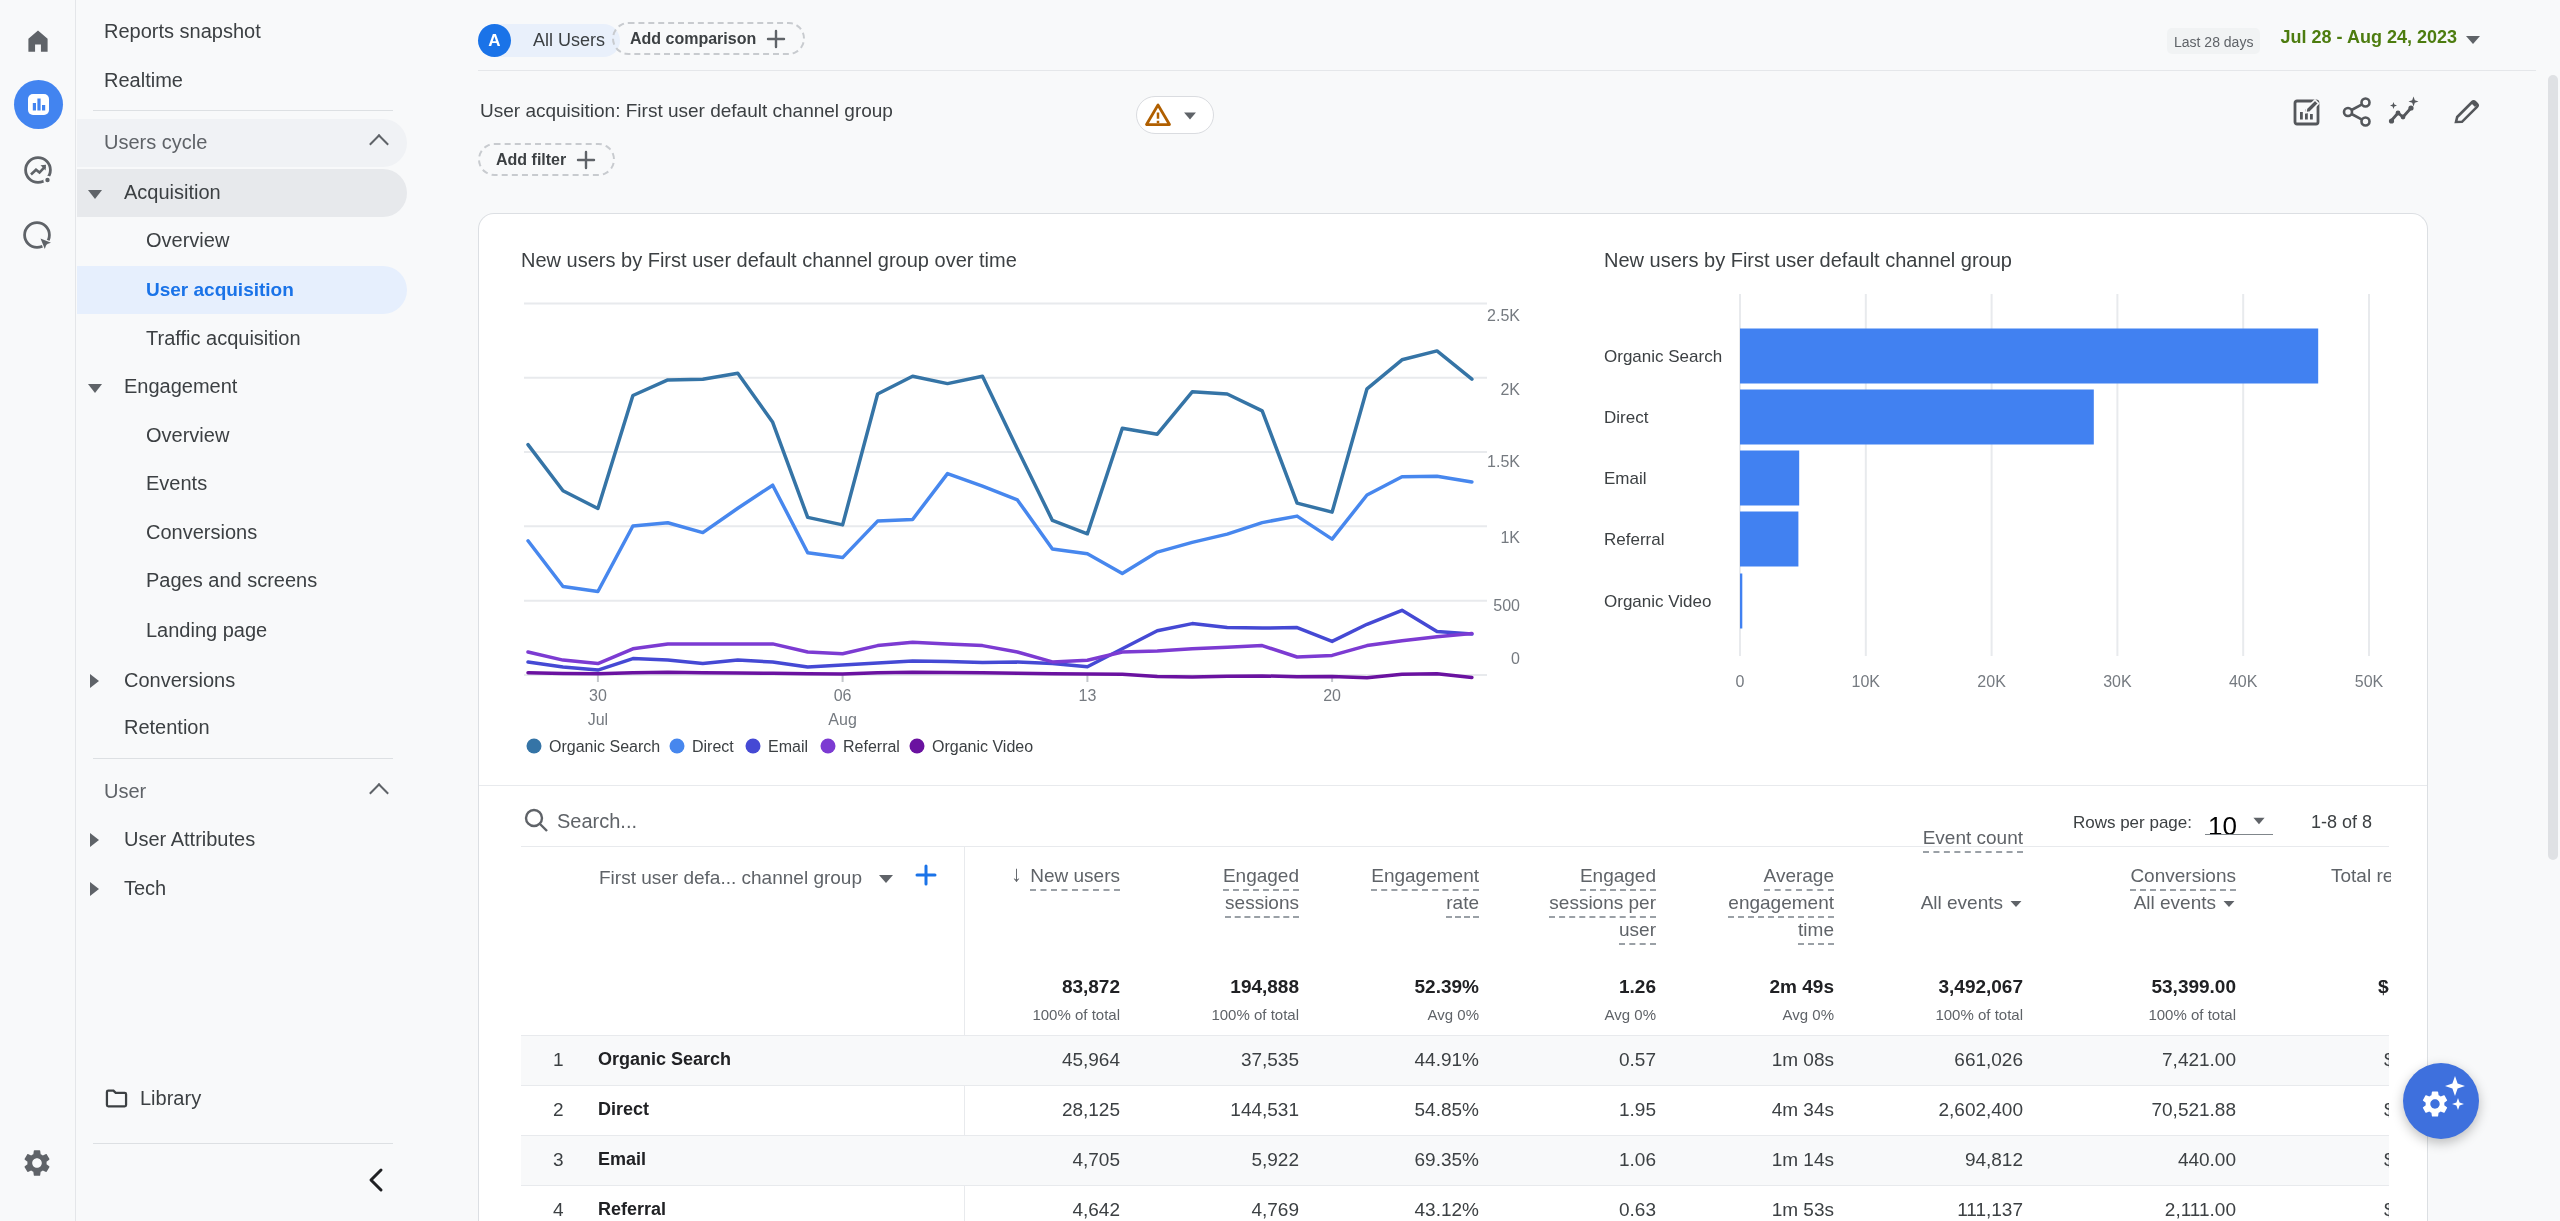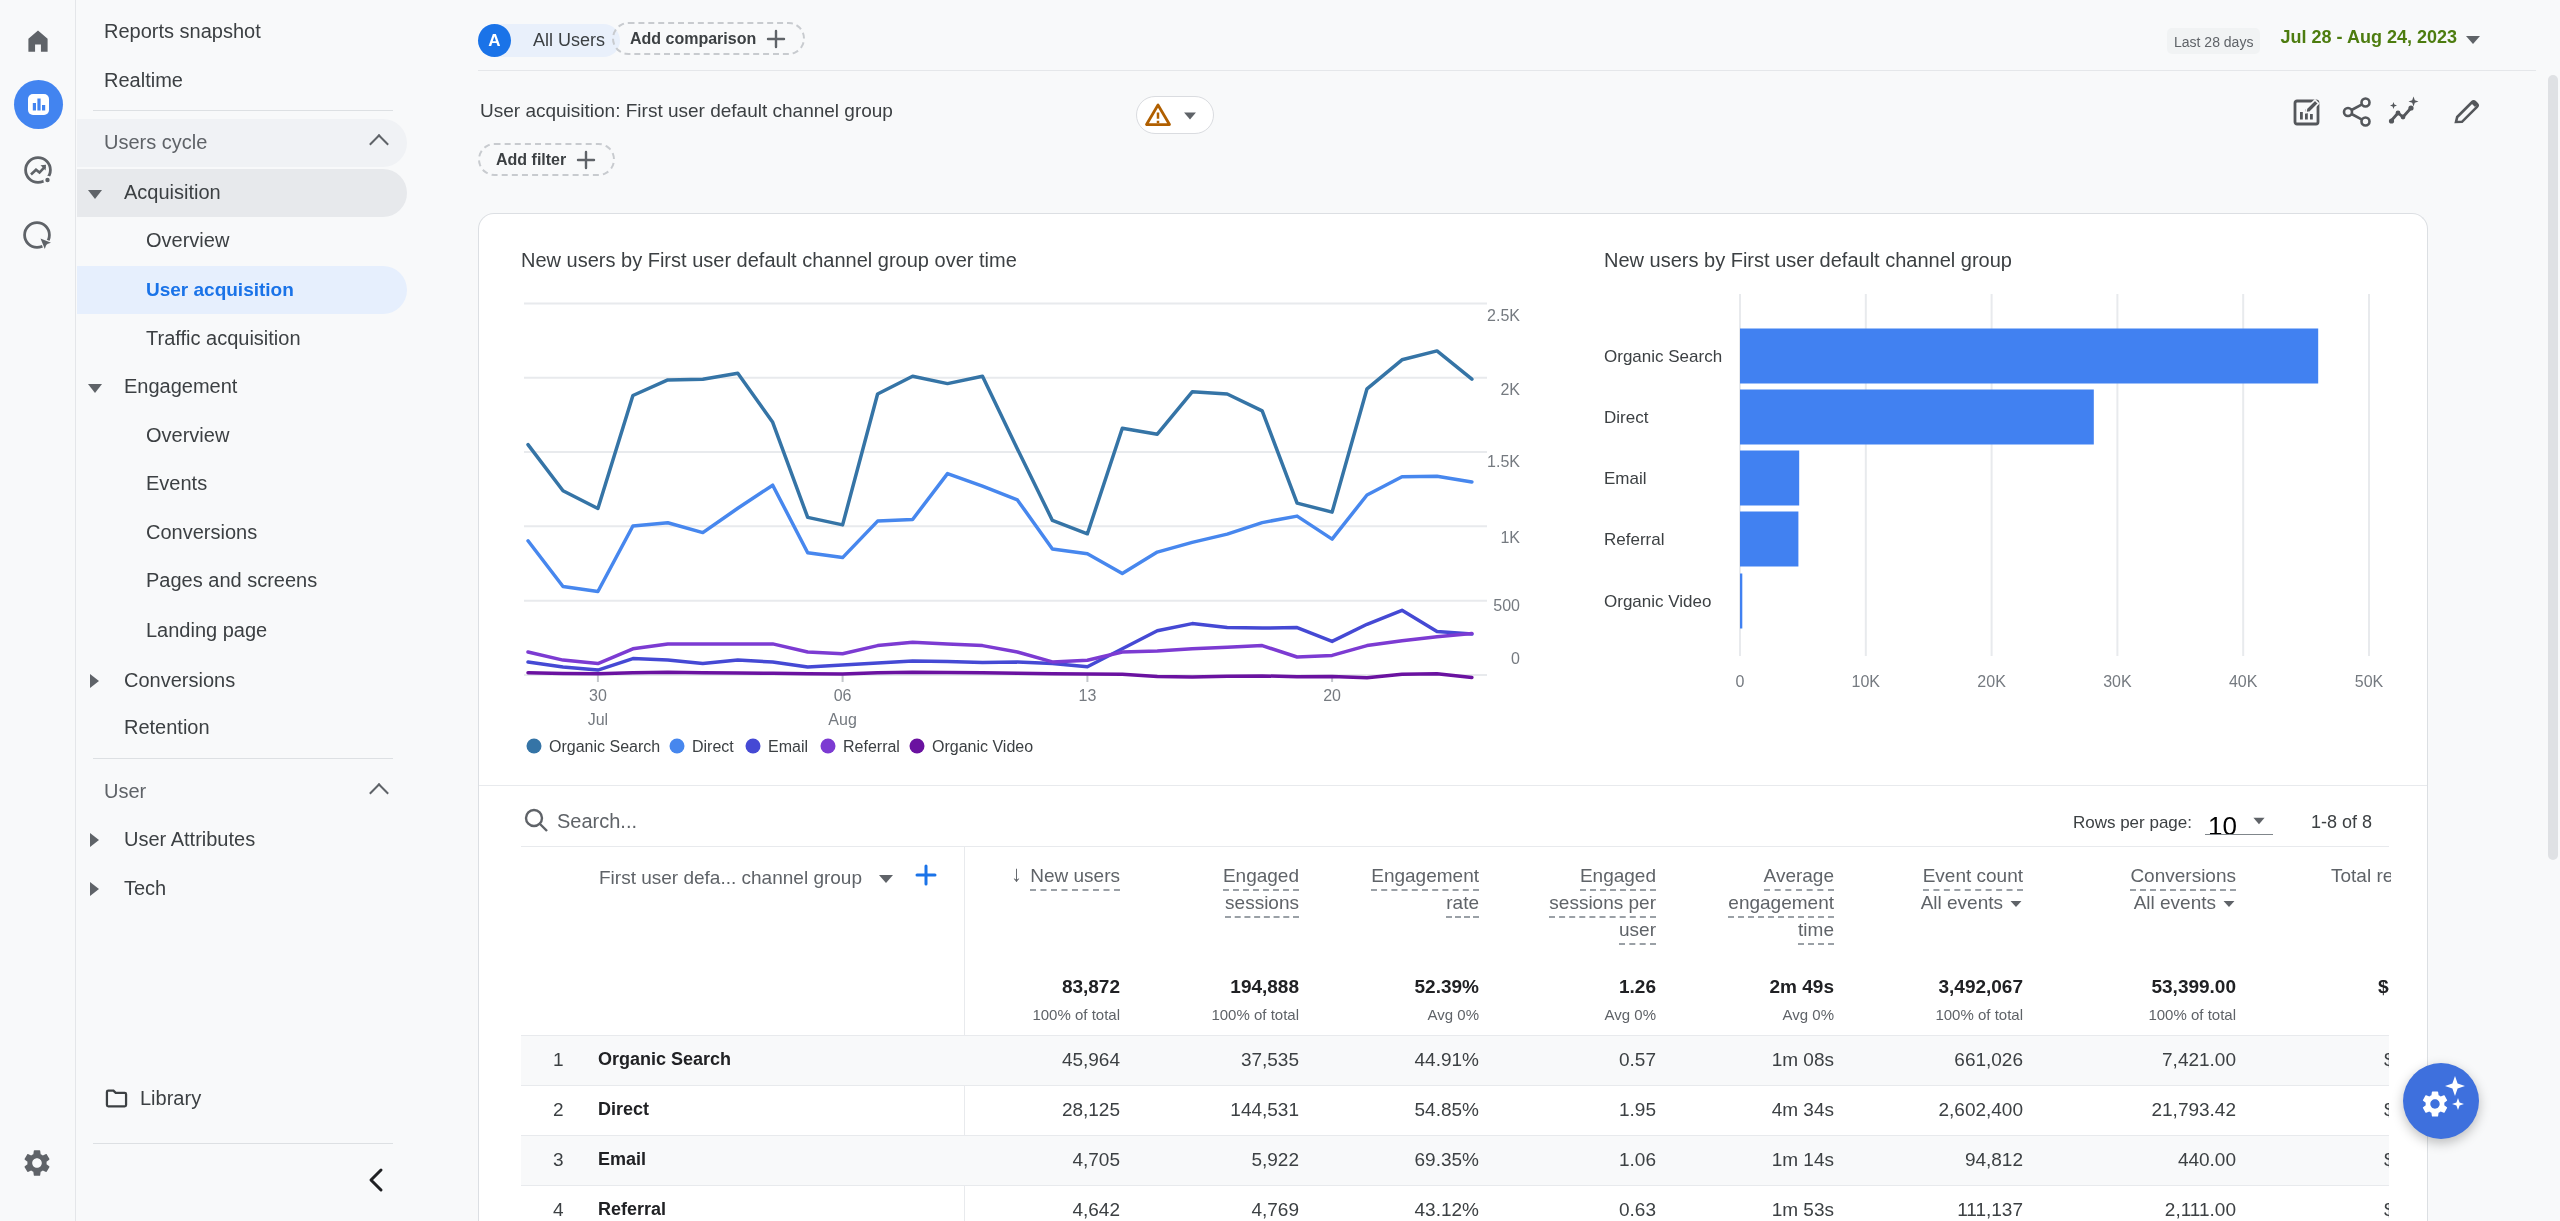--- a/index.html
+++ b/index.html
@@ -235,21 +235,21 @@
 <div class="mh" style="right:1128px;top:650px"><span class="du">Engaged</span></div>
 <div class="mh" style="right:1128px;top:677px"><span class="du">sessions</span></div>
 <div class="mh" style="right:948px;top:650px"><span class="du">Engagement</span></div>
 <div class="mh" style="right:948px;top:677px"><span class="du">rate</span></div>
 <div class="mh" style="right:771px;top:650px"><span class="du">Engaged</span></div>
 <div class="mh" style="right:771px;top:677px"><span class="du">sessions per</span></div>
 <div class="mh" style="right:771px;top:704px"><span class="du">user</span></div>
 <div class="mh" style="right:593px;top:650px"><span class="du">Average</span></div>
 <div class="mh" style="right:593px;top:677px"><span class="du">engagement</span></div>
 <div class="mh" style="right:593px;top:704px"><span class="du">time</span></div>
-<div class="mh" style="right:404px;top:650px"><span class="du">Event count</span></div>
+<div class="mh" style="right:404px;top:612px"><span class="du">Event count</span></div>
 <div class="mh" style="right:424px;top:677px">All events</div>
       <span class="caret" style="right:404px;top:686px;transform:scale(.78)"></span>
 <div class="mh" style="right:191px;top:650px"><span class="du">Conversions</span></div>
 <div class="mh" style="right:211px;top:677px">All events</div>
       <span class="caret" style="right:191px;top:686px;transform:scale(.78)"></span>
 <div class="mh" style="left:1852px;top:650px;width:60px;overflow:hidden;white-space:nowrap;text-align:left"><span class="du">Total revenue</span></div>
 
     <div class="tv" style="right:1307px;top:762px">83,872</div>
 <div class="ts" style="right:1307px;top:792px">100% of total</div>
 <div class="tv" style="right:1128px;top:762px">194,888</div>
@@ -280,21 +280,21 @@
 <div class="rv" style="left:1905px;top:835px;width:5px;overflow:hidden;text-align:left">$13,1</div>
 <div style="position:absolute;left:42px;top:921px;width:1868px;height:1px;background:#e8eaed"></div>
 <div class="rn" style="top:885px">2</div>
 <div class="dim" style="top:885px">Direct</div>
 <div class="rv" style="right:1307px;top:885px">28,125</div>
 <div class="rv" style="right:1128px;top:885px">144,531</div>
 <div class="rv" style="right:948px;top:885px">54.85%</div>
 <div class="rv" style="right:771px;top:885px">1.95</div>
 <div class="rv" style="right:593px;top:885px">4m 34s</div>
 <div class="rv" style="right:404px;top:885px">2,602,400</div>
-<div class="rv" style="right:191px;top:885px">21,793.42</div>
+<div class="rv" style="right:191px;top:885px">70,521.88</div>
 <div class="rv" style="left:1905px;top:885px;width:5px;overflow:hidden;text-align:left">$31,1</div>
 <div style="position:absolute;left:42px;top:922px;width:1868px;height:50px;background:#f8f9fa"></div>
 <div style="position:absolute;left:42px;top:971px;width:1868px;height:1px;background:#e8eaed"></div>
 <div class="rn" style="top:935px">3</div>
 <div class="dim" style="top:935px">Email</div>
 <div class="rv" style="right:1307px;top:935px">4,705</div>
 <div class="rv" style="right:1128px;top:935px">5,922</div>
 <div class="rv" style="right:948px;top:935px">69.35%</div>
 <div class="rv" style="right:771px;top:935px">1.06</div>
 <div class="rv" style="right:593px;top:935px">1m 14s</div>

